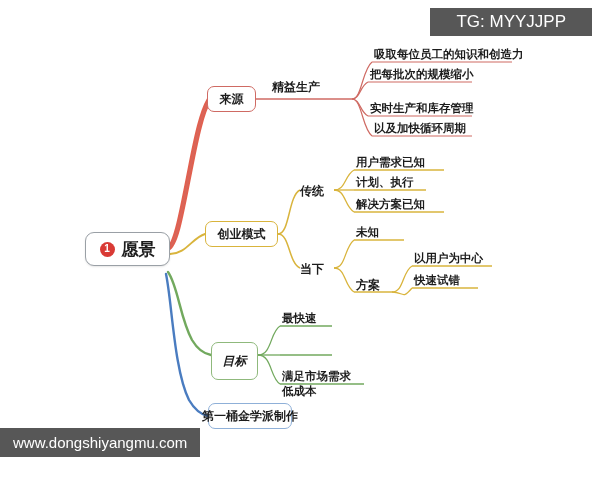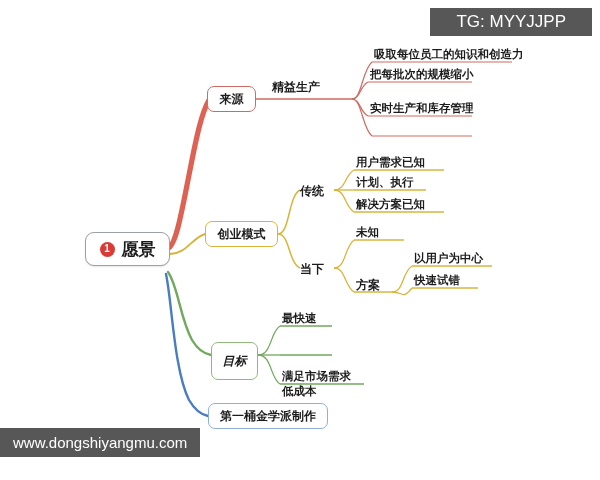--- a/index.html
+++ b/index.html
@@ -161,20 +161,21 @@
 
   <div class="node node-branch" style="left:207px; top:86px; width:49px; height:26px; border-color:#cf6a63;">
     <span>来源</span>
   </div>
 
   <div class="label-plain" style="left:272px; top:79px;">精益生产</div>
 
   <div class="leaf" style="left:374px; top:47px; border-bottom:0;">吸取每位员工的知识和创造力</div>
   <div class="leaf" style="left:370px; top:67px;">把每批次的规模缩小</div>
   <div class="leaf" style="left:370px; top:101px;">实时生产和库存管理</div>
+  <div class="leaf" style="left:374px; top:121px;">以及加快循环周期</div>
 
   <div class="node node-branch" style="left:205px; top:221px; width:73px; height:26px; border-color:#d9b43c;">
     <span>创业模式</span>
   </div>
 
   <div class="label-plain" style="left:300px; top:183px;">传统</div>
   <div class="leaf" style="left:356px; top:155px;">用户需求已知</div>
   <div class="leaf" style="left:356px; top:175px;">计划、执行</div>
   <div class="leaf" style="left:356px; top:197px;">解决方案已知</div>
 
@@ -185,20 +186,20 @@
   <div class="leaf" style="left:414px; top:251px;">以用户为中心</div>
   <div class="leaf" style="left:414px; top:273px;text-align:right;">快速试错</div>
 
   <div class="node node-branch" style="left:211px; top:342px; width:47px; height:38px; border-color:#8fb97c;font-style:italic;">
     <span>目标</span>
   </div>
   <div class="leaf" style="left:282px; top:311px;">最快速</div>
   <div class="leaf" style="left:282px; top:340px;margin-top:44px;">低成本</div>
   <div class="leaf" style="left:282px; top:369px;">满足市场需求</div>
 
-  <div class="node node-branch" style="left:208px; top:403px; width:120px; height:26px; border-color:#8fb0d8;">
+  <div class="node node-branch" style="left:208px; top:403px; width:84px; height:26px; border-color:#8fb0d8;">
     <span>第一桶金学派制作</span>
   </div>
 
   <div class="stamp" id="stamp-tg">TG: MYYJJPP</div>
   <div class="stamp" id="stamp-site">www.dongshiyangmu.com</div>
 
 </div>
 
 </body></html>

